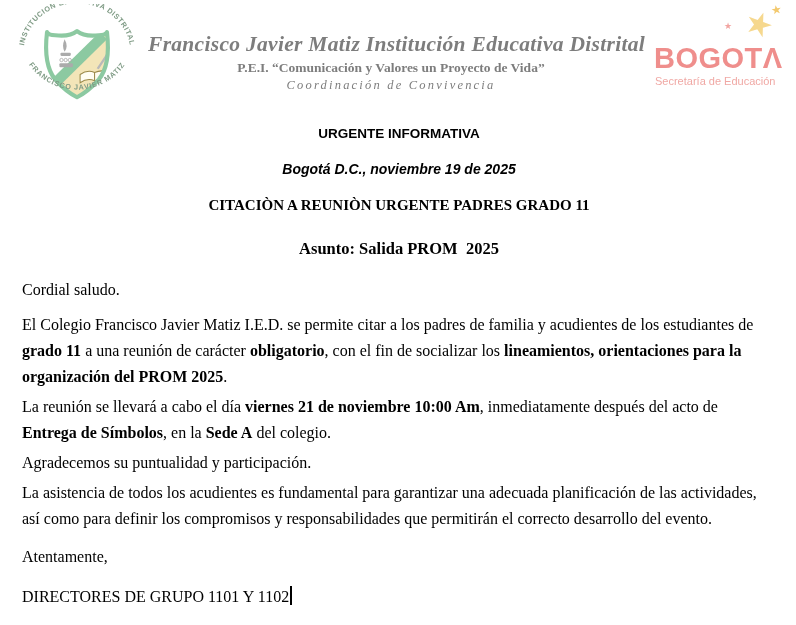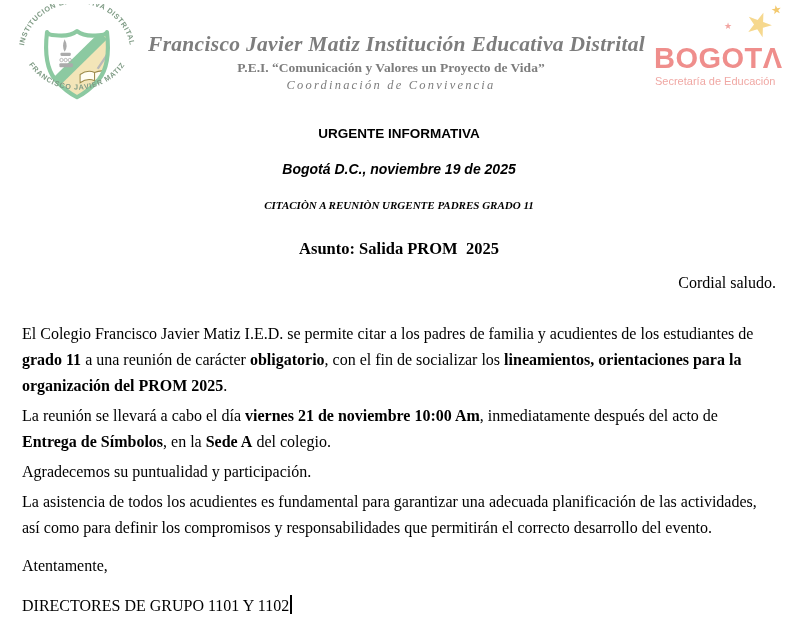--- a/index.html
+++ b/index.html
@@ -41,24 +41,24 @@
   main p { margin:0; }
   .center { text-align:center; }
   .circ {
     font-family:"Liberation Sans", sans-serif; font-weight:bold;
     font-size:13.5px; line-height:17px;
   }
   .date {
     font-family:"Liberation Sans", sans-serif; font-weight:bold; font-style:italic;
     font-size:14px; line-height:18px; margin-top:18px;
   }
-  .doc-title { font-weight:bold; font-size:11px; line-height:17px; margin-top:19px;font-style:italic; }
+  .doc-title { font-weight:bold; font-size:15px; line-height:17px; margin-top:19px; }
   .subject   { font-weight:bold; font-size:16.5px; line-height:17px; margin-top:26px; white-space:pre-wrap;text-align:center; }
-  .greeting  { margin-top:13px;text-align:right; }
-  .p1 { margin-top:25px; }
+  .greeting  { margin-top:20px; }
+  .p1 { margin-top:9px; }
   .pgap { margin-top:4px; }
   .closing   { margin-top:12px; }
   .signature { margin-top:14px; }
   b { font-weight:bold; }
   .caret {
     display:inline-block; width:1.5px; height:19px; background:#000;
     vertical-align:-3px; margin-left:1px;
   }
 </style>
 </head>

